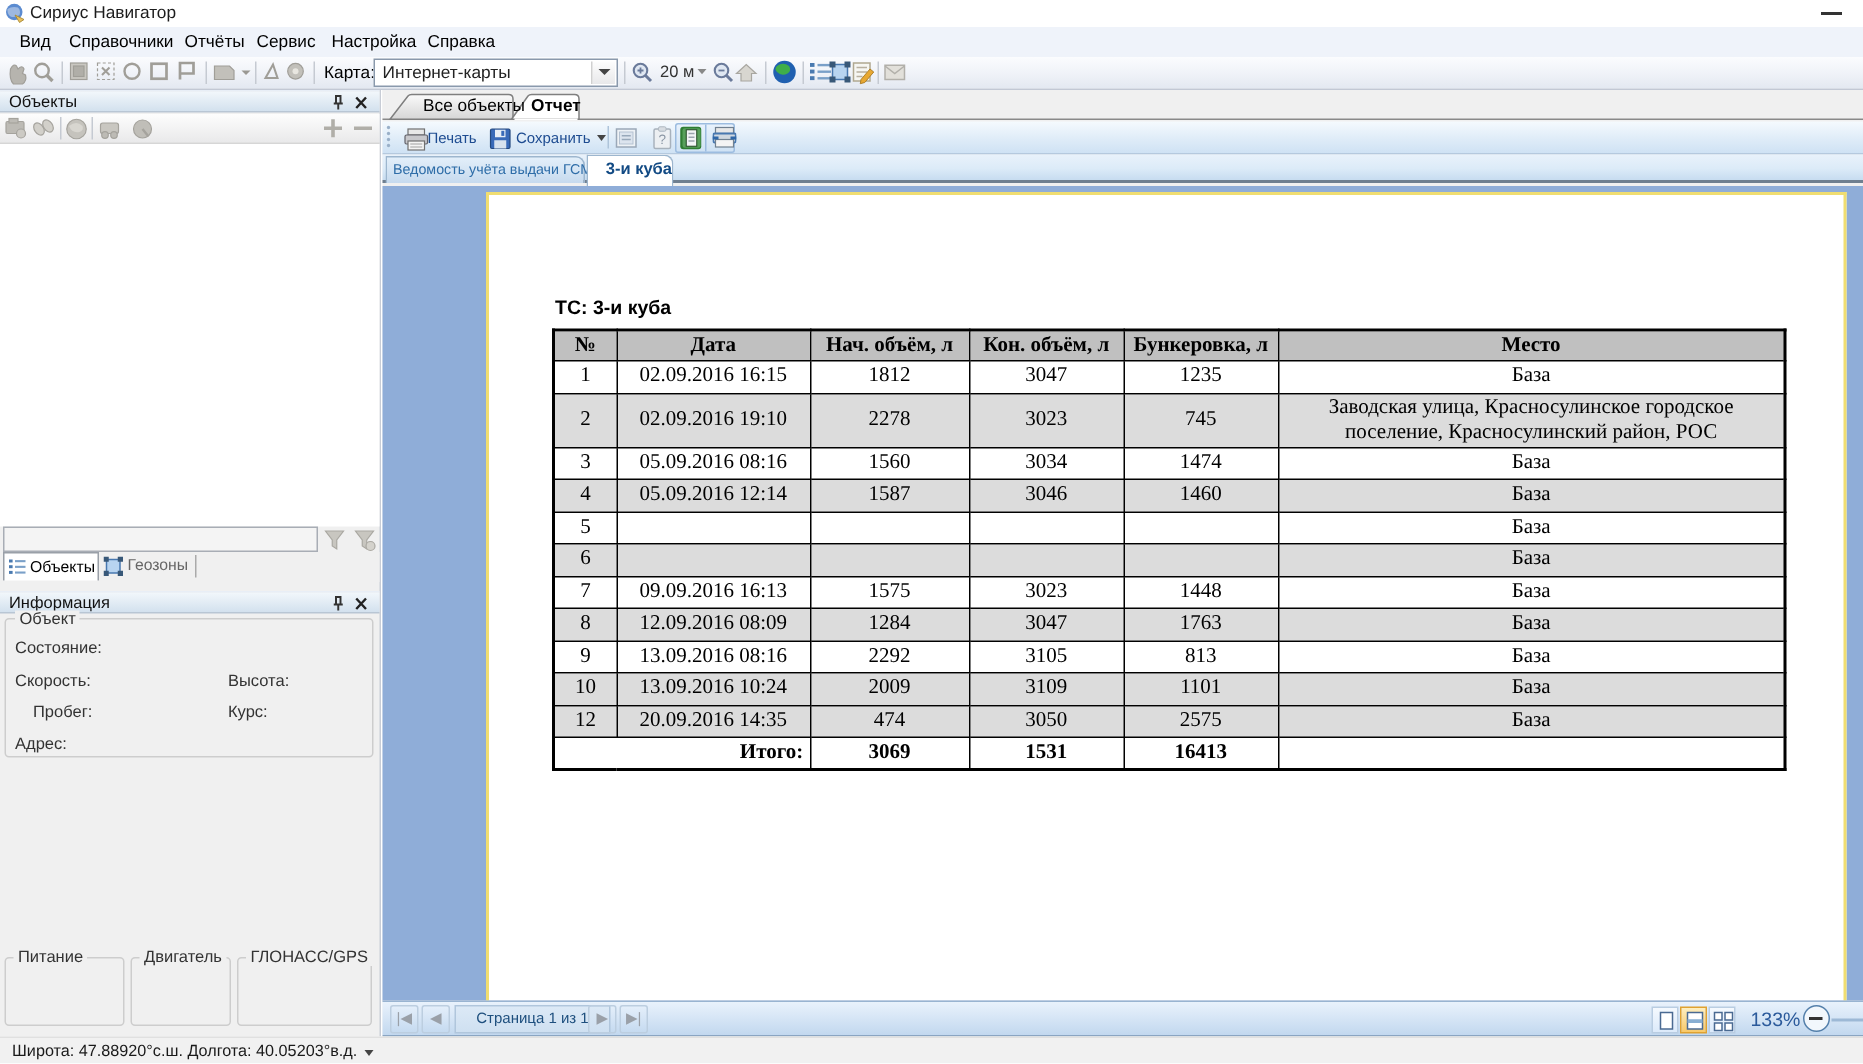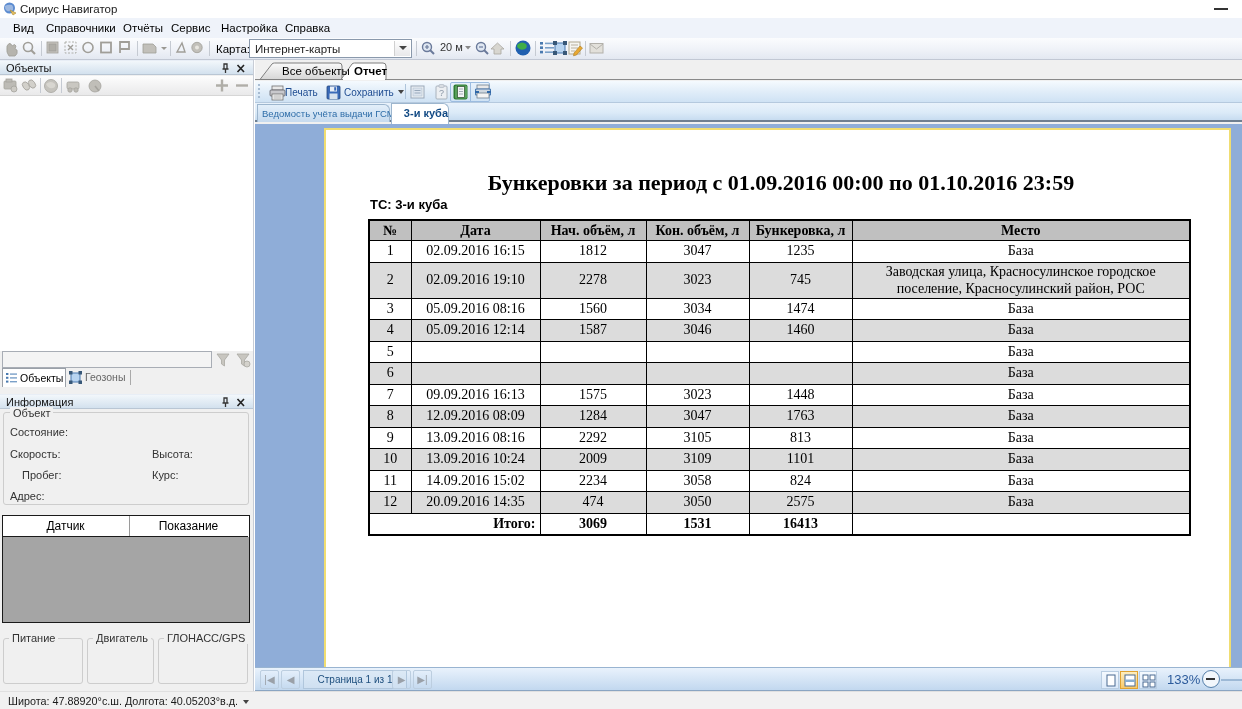--- a/index.html
+++ b/index.html
@@ -248,27 +248,20 @@
       </div>
     <div class="fsbox" style="left:3px;top:18px;width:246px;height:93px;"></div>
     <div class="fslabel" style="left:10px;top:13px;">Объект</div>
     <div class="il" style="left:10px;top:32px;">Состояние:</div>
     <div class="il" style="left:10px;top:54px;">Скорость:</div>
     <div class="il" style="left:152px;top:54px;">Высота:</div>
     <div class="il" style="left:10px;top:75px;padding-left:12px;">Пробег:</div>
     <div class="il" style="left:152px;top:75px;">Курс:</div>
     <div class="il" style="left:10px;top:96px;">Адрес:</div>
   </div>
-  <div id="sensortable">
-    <div class="hd" style="left:0;width:125px;">Датчик</div>
-    <div class="hd" style="left:126px;width:119px;">Показание</div>
-    <div style="position:absolute;left:126px;top:0;width:1px;height:20px;background:#9a9a9a"></div>
-    <div style="position:absolute;left:0;top:20px;width:245px;height:1px;background:#1a1a1a"></div>
-    <div id="sensorbody"></div>
-  </div>
   <div class="fsbox" style="left:3px;top:578px;width:80px;height:46px;"></div>
   <div class="fslabel" style="left:9px;top:572px;">Питание</div>
   <div class="fsbox" style="left:87px;top:578px;width:67px;height:46px;"></div>
   <div class="fslabel" style="left:93px;top:572px;">Двигатель</div>
   <div class="fsbox" style="left:158px;top:578px;width:90px;height:46px;"></div>
   <div class="fslabel" style="left:164px;top:572px;">ГЛОНАСС/GPS</div>
 </div>
 
 <div class="abs" id="mainarea">
   <div id="maintabrow">
@@ -335,21 +328,20 @@
         <rect x="2" y="9" width="12" height="5" fill="#f4f4f4" stroke="#708090" stroke-width="0.8"></rect>
         <path d="M0 8 h4 M12 8 h4" stroke="#3068a8" stroke-width="2"></path>
       </svg>
   </div>
   <div id="subtabrow">
     <div style="position:absolute;left:2px;top:1px;width:133px;height:18px;background:linear-gradient(#e3effa,#c6daee);border:1px solid #9db6ce;border-bottom:none;border-radius:0 6px 0 0;color:#2e6da8;font-size:9.5px;text-align:left;padding-left:4px;line-height:17px;white-space:nowrap;">Ведомость учёта выдачи ГСМ</div>
     <div style="position:absolute;left:136px;top:0px;width:58px;height:25px;background:#fff;border:1px solid #9db6ce;border-bottom:none;border-radius:0 6px 0 0;color:#124a84;font-size:11px;font-weight:bold;text-align:right;line-height:18px;">3-и куба</div>
   </div>
   <div id="viewport">
     <div id="page">
-      <div id="rtitle">Бункеровки за период с 01.09.2016 00:00 по 01.10.2016 23:59</div>
       <div id="rsub">ТС: 3-и куба</div>
       <table id="rtable" cellspacing="0">
         <colgroup>
             <col style="width:42px">
             <col style="width:129px">
             <col style="width:106px">
             <col style="width:103px">
             <col style="width:103px">
             <col style="width:338px">
           </colgroup>
@@ -433,28 +425,20 @@
               <td>3105</td>
               <td>813</td>
               <td>База</td>
             </tr>
         <tr class="r e">
               <td>10</td>
               <td>13.09.2016 10:24</td>
               <td>2009</td>
               <td>3109</td>
               <td>1101</td>
-              <td>База</td>
-            </tr>
-        <tr class="r">
-              <td>11</td>
-              <td>14.09.2016 15:02</td>
-              <td>2234</td>
-              <td>3058</td>
-              <td>824</td>
               <td>База</td>
             </tr>
         <tr class="r e">
               <td>12</td>
               <td>20.09.2016 14:35</td>
               <td>474</td>
               <td>3050</td>
               <td>2575</td>
               <td>База</td>
             </tr>

